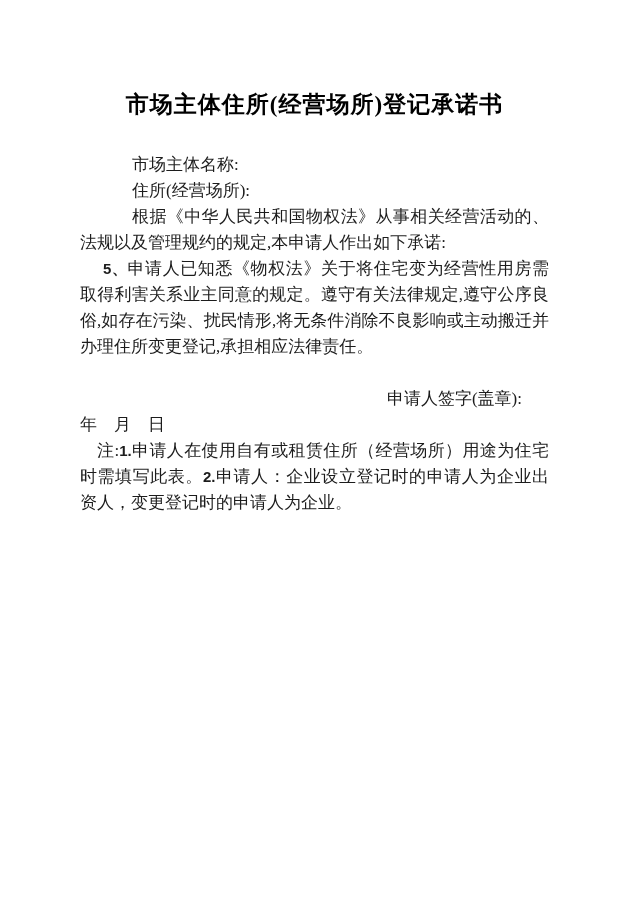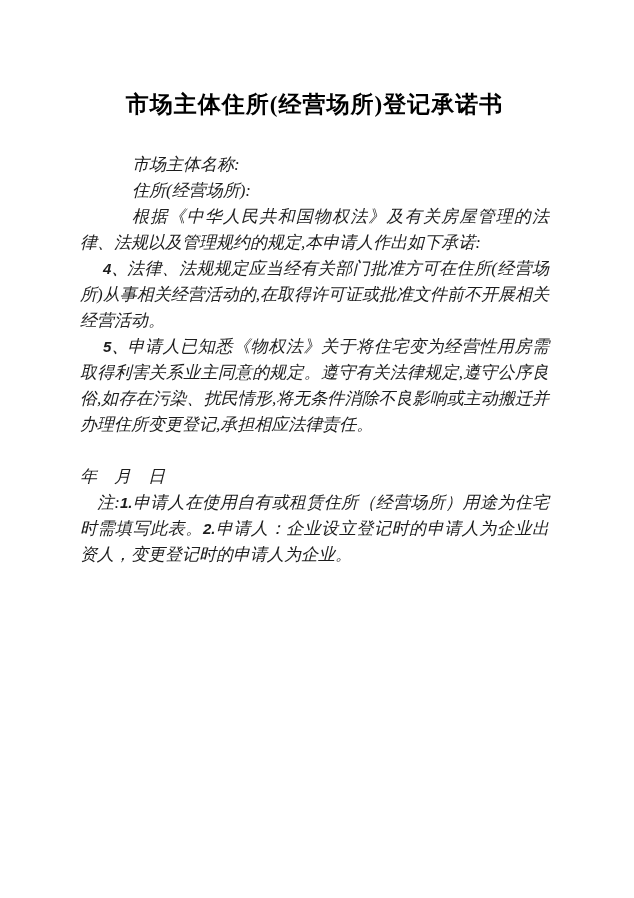--- a/index.html
+++ b/index.html
@@ -30,21 +30,20 @@
     color: #000000;
     text-align: center;
     letter-spacing: 1px;
     font-family: "Liberation Serif", serif;
   }
   .body-text p {
     margin: 0;
     font-size: 17px;
     line-height: 26px;
     text-align: justify;
-    font-style: italic;
   }
   p.field-line {
     text-indent: 52px;
   }
   p.intro {
     text-indent: 52px;
   }
   p.item {
     text-indent: 23px;
   }
@@ -85,30 +84,30 @@
   <div class="content">
 
     <h1 class="doc-title">市场主体住所(经营场所)登记承诺书</h1>
 
     <div class="body-text">
 
       <p class="field-line">市场主体名称:</p>
 
       <p class="field-line">住所(经营场所):</p>
 
-      <p class="intro">根据《中华人民共和国物权法》及有关房屋管理的法律、法规以及管理规约的规定,本申请人作出如下承诺:</p>
+      <p class="intro">根据《中华人民共和国物权法》从事相关经营活动的、法规以及管理规约的规定,本申请人作出如下承诺:</p>
 
 
 
 
-      <p class="item"><span class="num">4、</span><span>法律、法规规定应当经有关部门批准方可在住所(经营场所)从事相关经营活动的,在取得许可证或批准文件前不开展相关经营活动。</span></p>
 
       <p class="item"><span class="num">5、</span><span>申请人已知悉《物权法》关于将住宅变为经营性用房需取得利害关系业主同意的规定。遵守有关法律规定,遵守公序良俗,如存在污染、扰民情形,将无条件消除不良影响或主动搬迁并办理住所变更登记,承担相应法律责任。</span></p>
 
       <div class="sig-block">
+        <p class="sign-line">申请人签字(盖章):</p>
         <p class="date-line">年　月　日</p>
       </div>
 
       <p class="note"><span>注:</span><span class="num">1.</span><span>申请人在使用自有或租赁住所（经营场所）用途为住宅时需填写此表。</span><span class="num">2.</span><span>申请人：企业设立登记时的申请人为企业出资人，变更登记时的申请人为企业。</span></p>
 
     </div>
   </div>
 
   <div class="page-number">26</div>
 </div>

